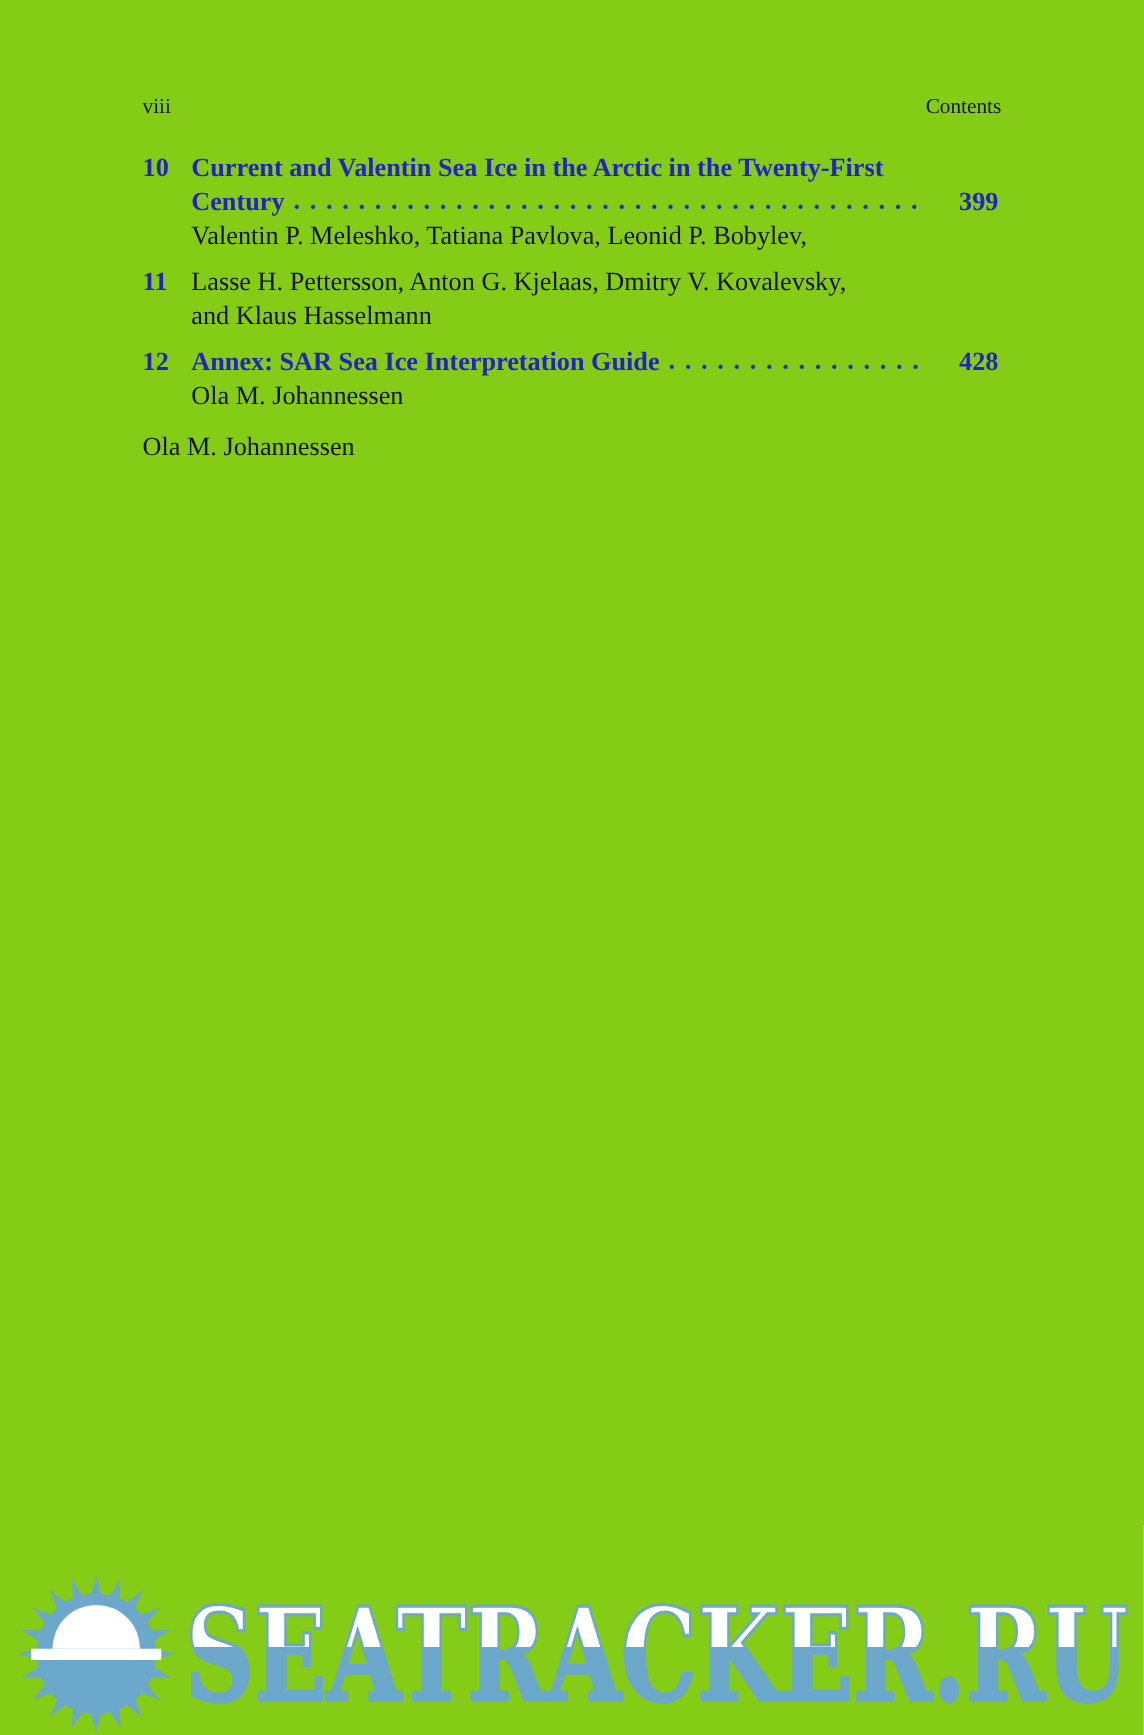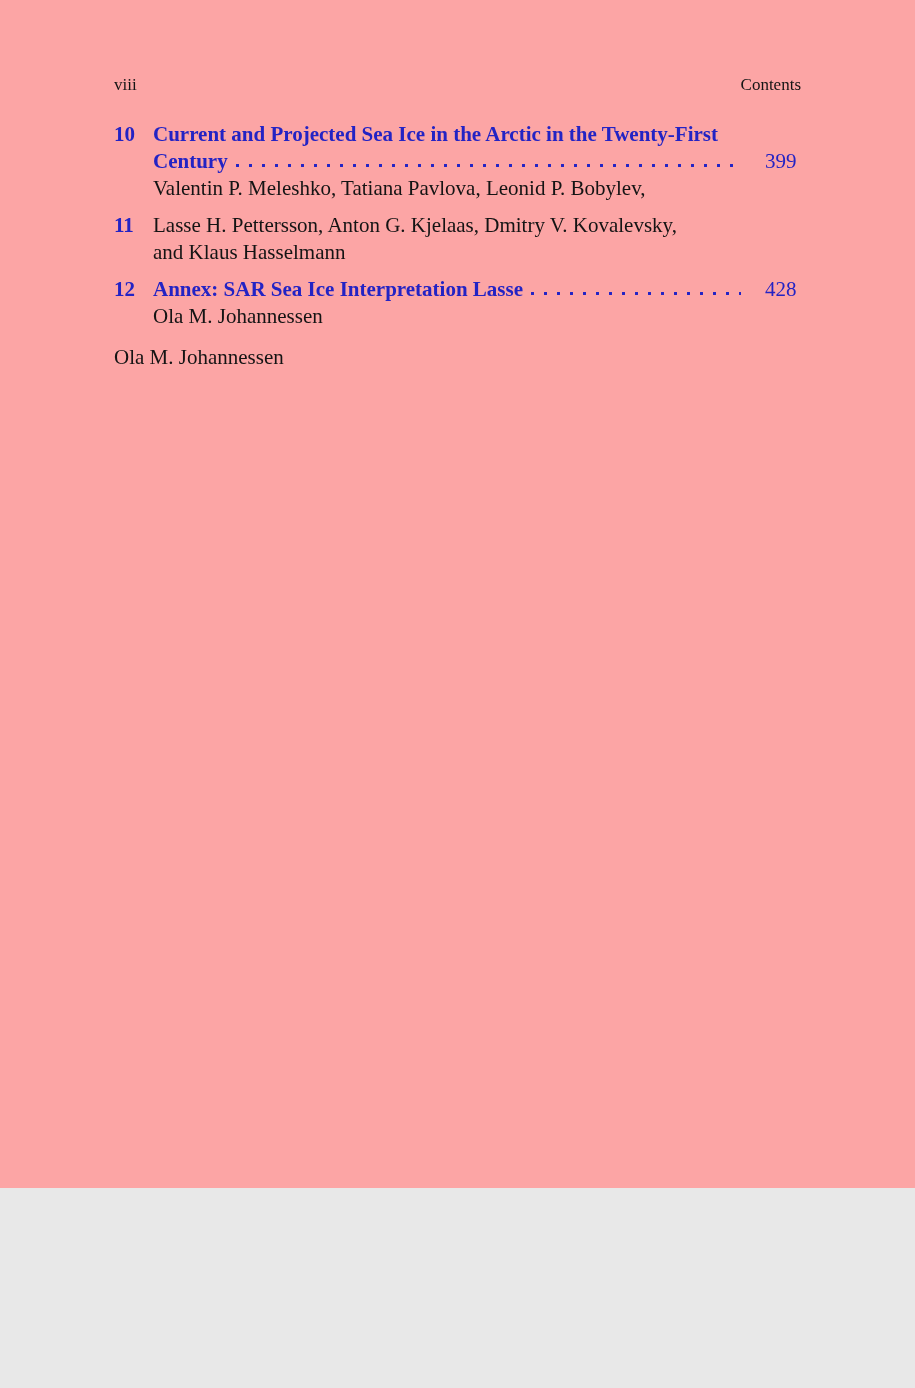--- a/index.html
+++ b/index.html
@@ -3,23 +3,23 @@
 <meta charset="utf-8">
 <style>
   :root{
     --blue:#2323c4;
     --ink:#141414;
     --wm:#6ca8cc;
   }
   html,body{margin:0;padding:0;background:#e8e8e8;}
   .page{
     position:relative;
-    width:915px;height:1188px;
+    width:915px;height:1388px;
     margin:0 auto;
-    background:#fca5a5;
+    background:#84cc16;
     font-family:"Liberation Serif", serif;
     overflow:hidden;
   }
   .pg-header{
     position:absolute;left:114px;right:114px;top:74px;
     display:flex;justify-content:space-between;
     font-size:17px;line-height:21px;color:var(--ink);
   }
   .toc{
     position:absolute;left:114px;right:114px;top:121px;
@@ -33,21 +33,21 @@
   .leader{flex:1 1 auto;height:0;position:relative;margin-left:5px;}
   .leader::before{
     content:"";
     position:absolute;left:2px;right:2px;top:-5px;height:5px;
     background-image:radial-gradient(circle at 2.5px 2.5px, var(--blue) 1.4px, rgba(0,0,0,0) 1.9px);
     background-size:13px 5px;
     background-repeat:repeat-x;
   }
   .pagenum{
     flex:none;margin-left:22px;min-width:36px;
-    text-align:left;color:var(--blue);font-weight:normal;
+    text-align:center;color:var(--blue);font-weight:bold;
   }
   .authors{color:var(--ink);}
   .afterword-block{margin-top:14px;}
   .watermark{
     position:absolute;left:0;top:1240px;width:915px;height:148px;
   }
 </style>
 </head>
 <body>
 
@@ -56,21 +56,21 @@
   <div class="pg-header">
     <span>viii</span>
     <span>Contents</span>
   </div>
 
   <div class="toc">
 
     <div class="entry">
       <div class="entry-num">10</div>
       <div class="entry-body">
-        <div class="title">Current and Projected Sea Ice in the Arctic in the Twenty-First</div>
+        <div class="title">Current and Valentin Sea Ice in the Arctic in the Twenty-First</div>
         <div class="dotline">
           <span class="title">Century</span>
           <span class="leader"></span>
           <span class="pagenum">399</span>
         </div>
         <div class="authors">Valentin P. Meleshko, Tatiana Pavlova, Leonid P. Bobylev,</div>
       </div>
     </div>
 
     <div class="entry">
@@ -78,21 +78,21 @@
       <div class="entry-body">
         <div class="authors">Lasse H. Pettersson, Anton G. Kjelaas, Dmitry V. Kovalevsky,</div>
         <div class="authors">and Klaus Hasselmann</div>
       </div>
     </div>
 
     <div class="entry">
       <div class="entry-num">12</div>
       <div class="entry-body">
         <div class="dotline">
-          <span class="title">Annex: SAR Sea Ice Interpretation Lasse</span>
+          <span class="title">Annex: SAR Sea Ice Interpretation Guide</span>
           <span class="leader"></span>
           <span class="pagenum">428</span>
         </div>
         <div class="authors">Ola M. Johannessen</div>
       </div>
     </div>
 
     <div class="afterword-block">
       <div class="authors">Ola M. Johannessen</div>
     </div>

